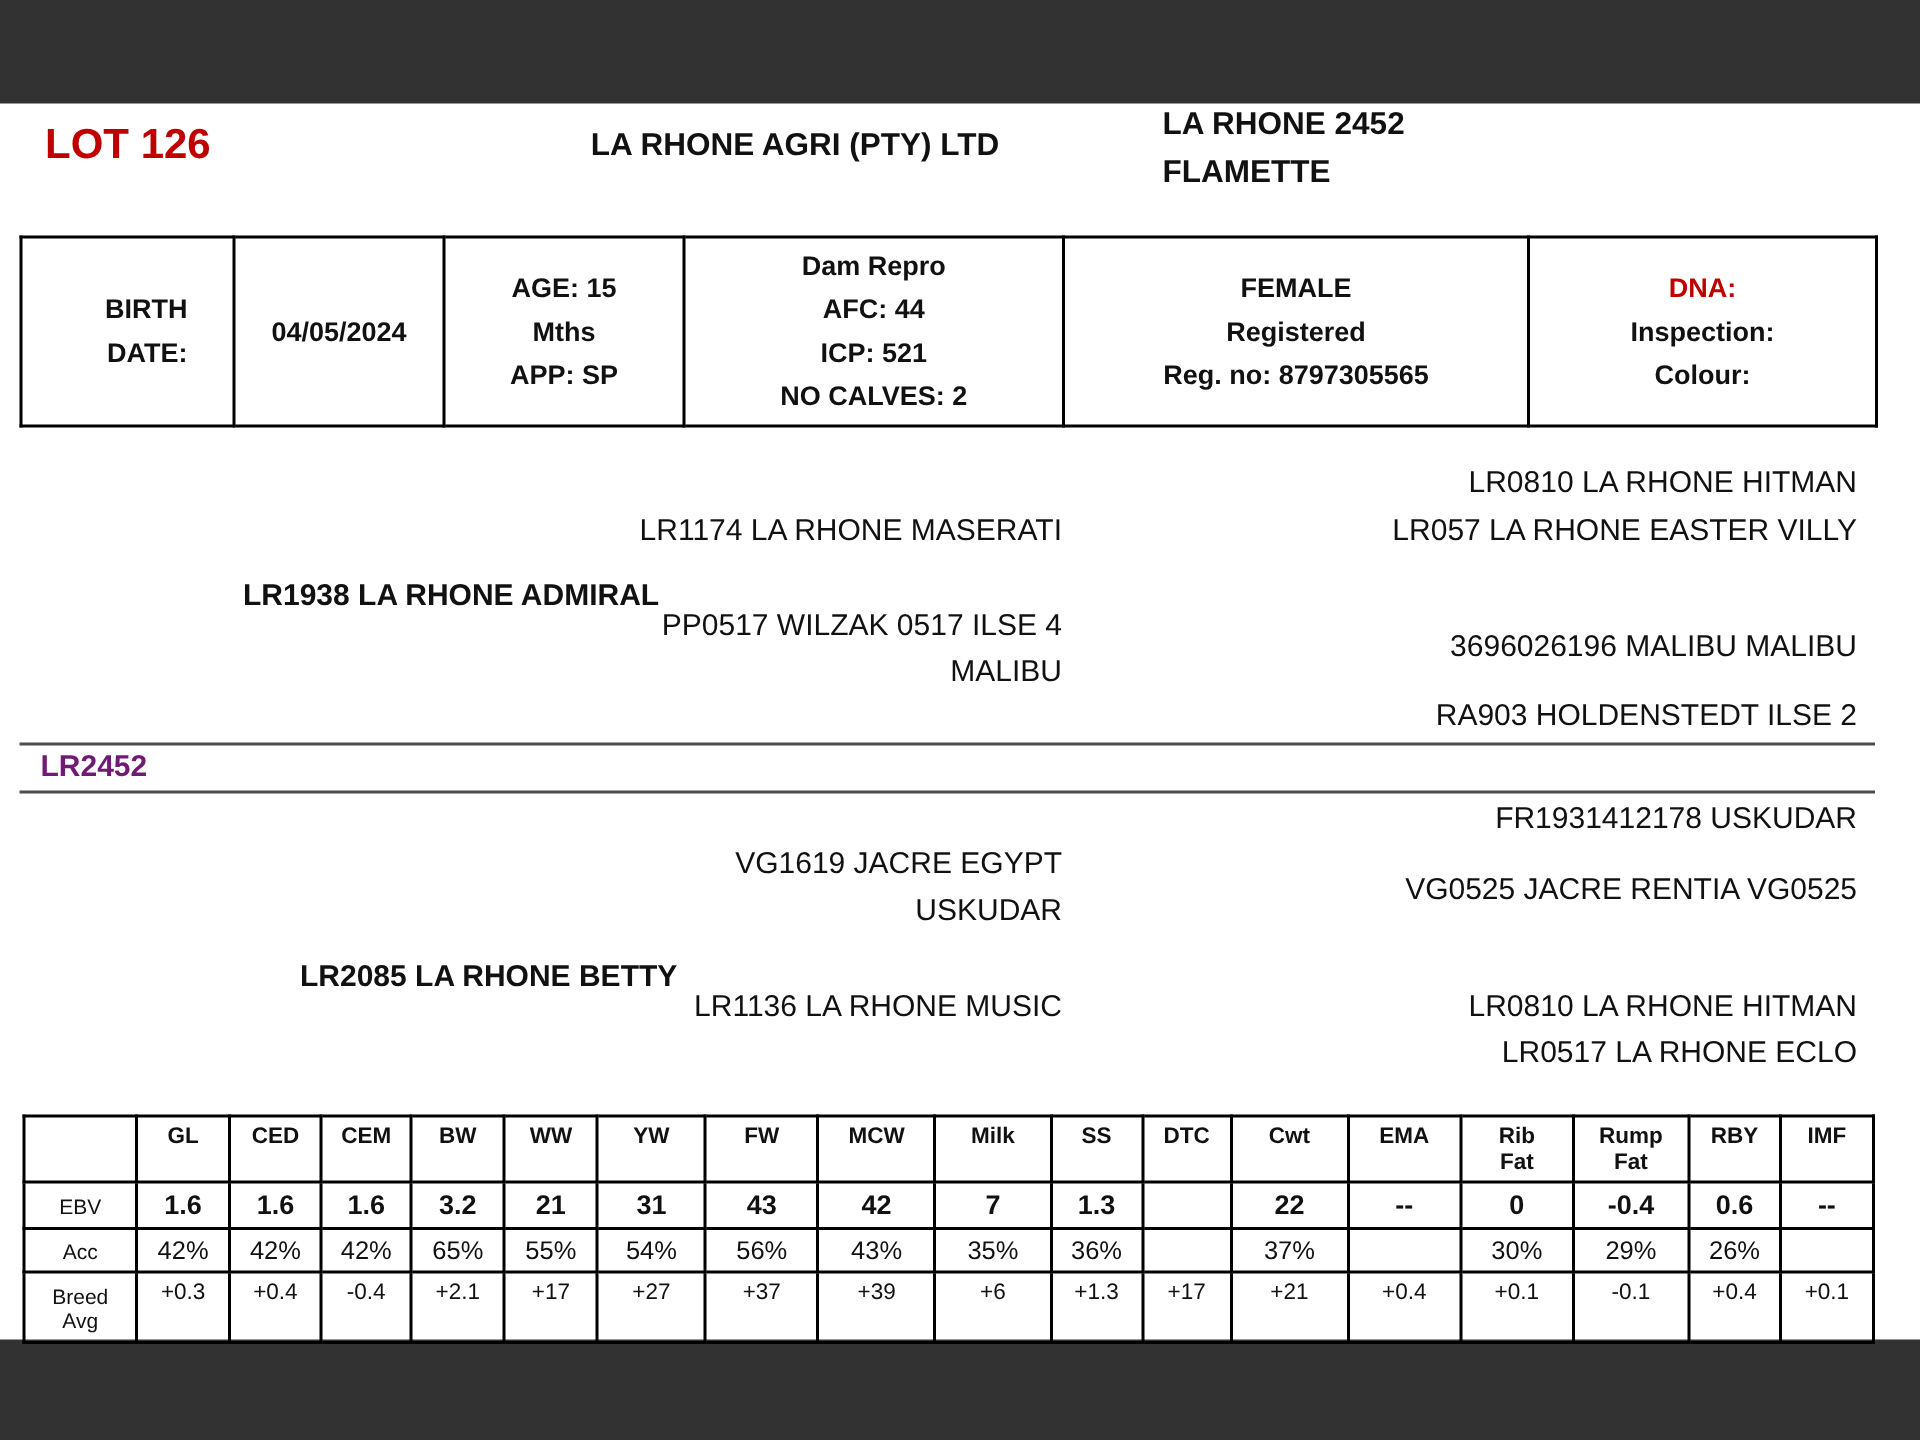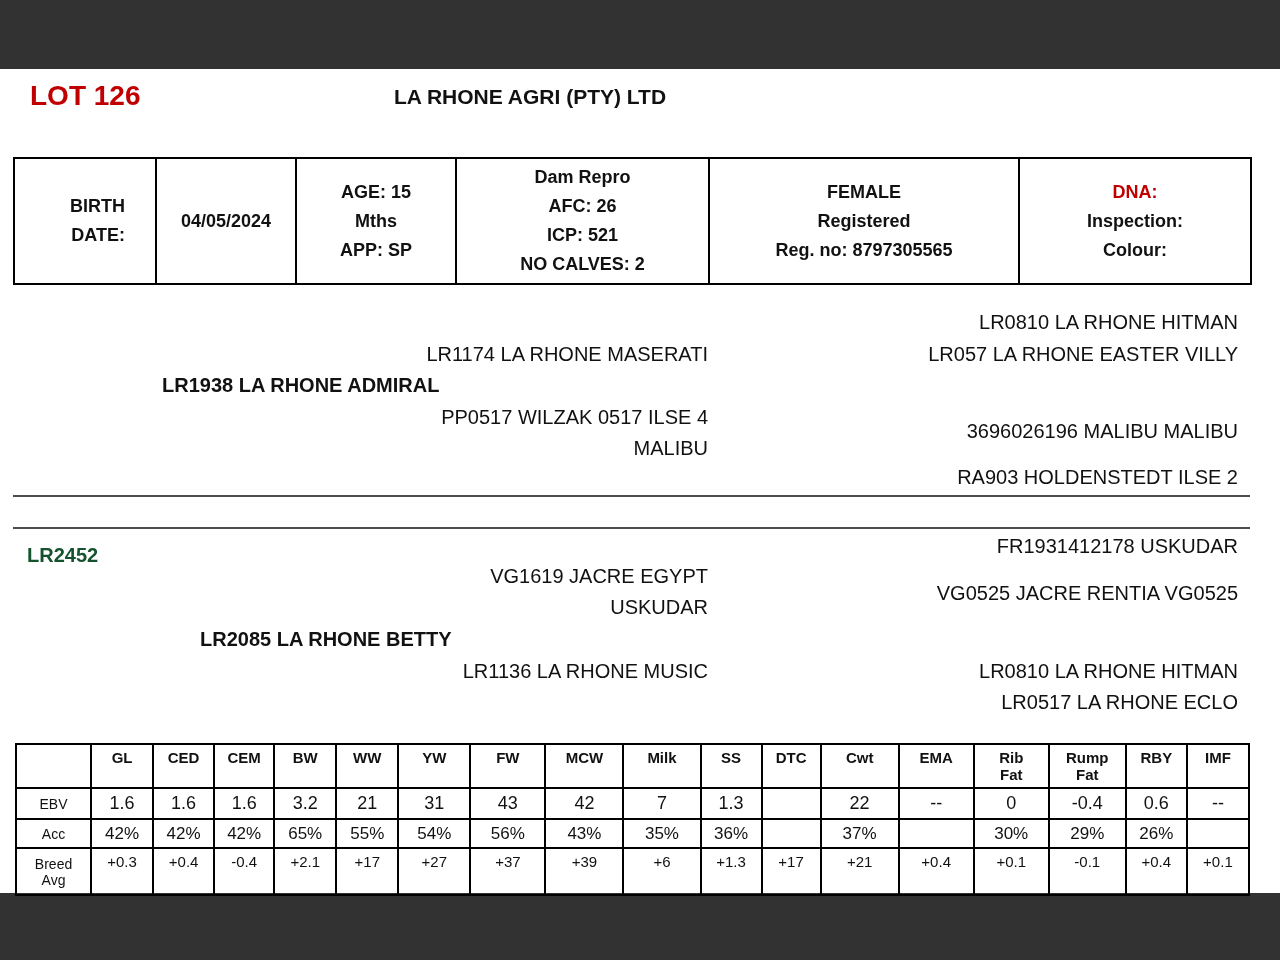--- a/index.html
+++ b/index.html
@@ -22,48 +22,52 @@
   .info-table { position:absolute; left:13px; top:157px; width:1237px; border-collapse:collapse; table-layout:fixed; }
   .info-table td {
     border:2px solid #000; text-align:center; vertical-align:middle;
     font-weight:bold; font-size:18px; line-height:29px; padding:2px 4px; height:120px;
   }
   .birth-label { width:80px; margin:0 auto;text-align:right; }
   .dna-red { color:#C00000; }
 
   
   .p-line { position:absolute; font-size:20px; line-height:24px; white-space:nowrap; }
-  .p-bold { font-weight:bold; }
+  .p-bold { font-weight:bold;margin-top:12px; }
   .p-r1 { right:42px; }    
   .p-r2 { right:572px; }   
   .p-rule { position:absolute; left:13px; width:1237px; height:2px; background:#4d4d4d; }
-  .animal-id { position:absolute; left:27px; top:500px; font-size:20px; font-weight:bold; color:#14532d;margin-top:44px; }
+  .animal-id { position:absolute; left:27px; top:500px; font-size:20px; font-weight:bold; color:#701a75; }
 
   
   .ebv-table { position:absolute; left:15px; top:743px; width:1235px; border-collapse:collapse; table-layout:fixed;border-radius:26px; }
   .ebv-table th, .ebv-table td { border:2px solid #000; text-align:center; padding:0; }
   .ebv-table thead th {
     font-size:15px; font-weight:bold; vertical-align:top; padding-top:4px;
     height:38px; white-space:pre-line; line-height:17px;
   }
   .ebv-table tbody th { font-weight:normal; font-size:14px; white-space:pre-line; line-height:16px; }
-  tr.row-ebv td   { font-size:18px; height:29px; }
+  tr.row-ebv td   { font-size:18px; height:29px;font-weight:bold; }
   tr.row-acc td   { font-size:17px; height:27px; }
   tr.row-breed td { font-size:15px; height:41px; vertical-align:top; padding-top:4px; }
 </style>
 </head>
 <body>
 
 <div class="slide">
 
   <div class="bar bar-top"></div>
   <div class="bar bar-bottom"></div>
 
   <div class="lot-label">LOT 126</div>
   <div class="company-name">LA RHONE AGRI (PTY) LTD</div>
+  <div class="animal-name">
+    <div>LA RHONE 2452</div>
+    <div>FLAMETTE</div>
+  </div>
 
   <table class="info-table">
     <colgroup>
       <col style="width:142px">
         <col style="width:140px">
         <col style="width:160px">
       <col style="width:253px">
         <col style="width:310px">
         <col style="width:232px">
     </colgroup>
@@ -75,21 +79,21 @@
       <td>
         <div>04/05/2024</div>
       </td>
       <td>
         <div>AGE: 15</div>
         <div>Mths</div>
         <div>APP: SP</div>
       </td>
       <td>
         <div>Dam Repro</div>
-        <div>AFC: 26</div>
+        <div>AFC: 44</div>
         <div>ICP: 521</div>
         <div>NO CALVES: 2</div>
       </td>
       <td>
         <div>FEMALE</div>
         <div>Registered</div>
         <div>Reg. no: 8797305565</div>
       </td>
       <td>
         <div class="dna-red">DNA:</div>

